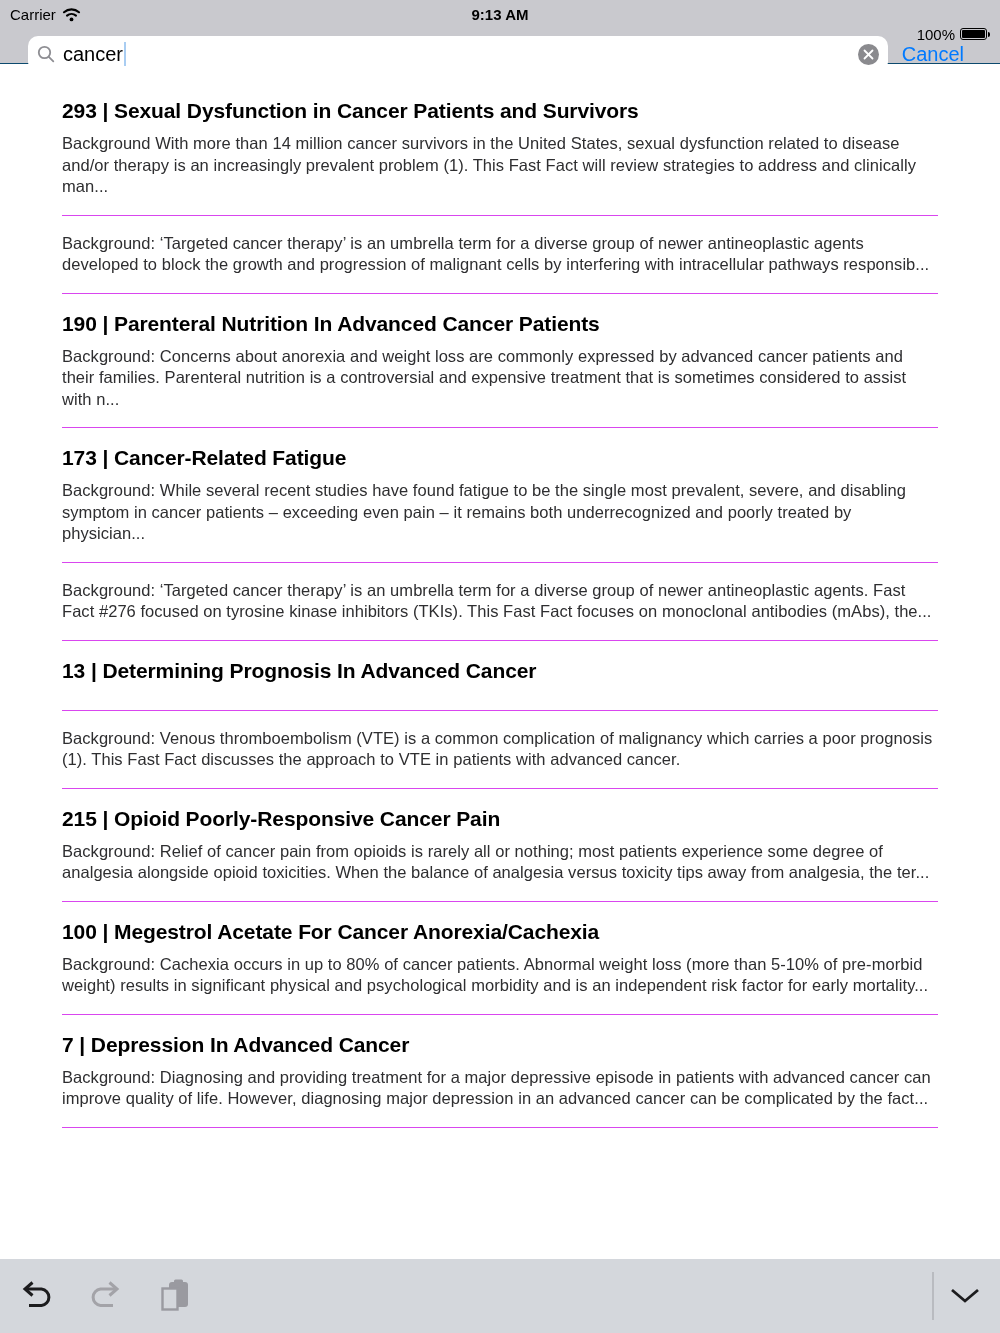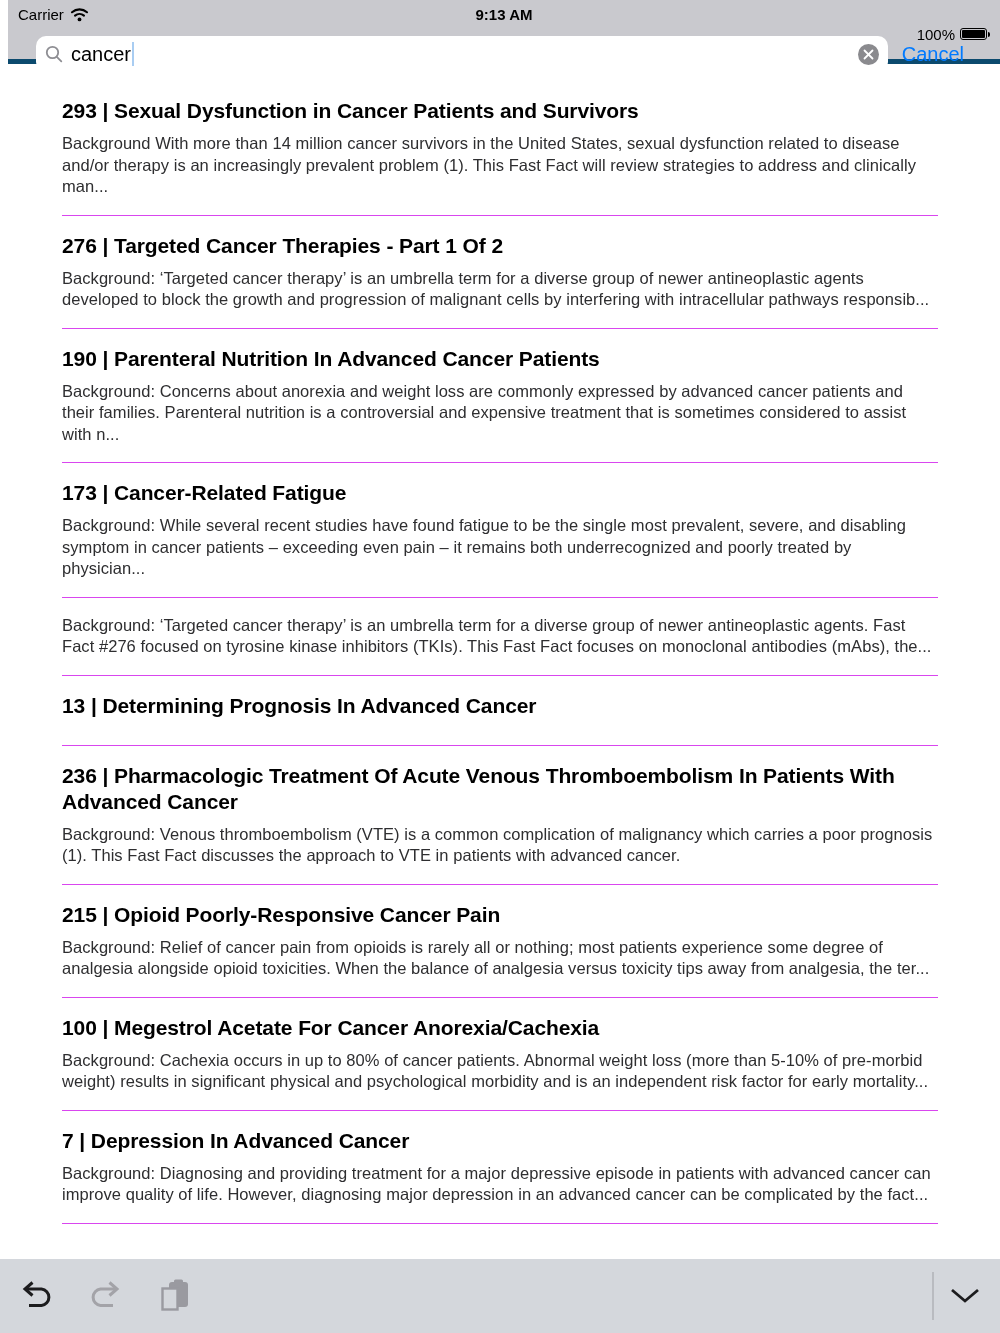--- a/index.html
+++ b/index.html
@@ -3,22 +3,22 @@
 <meta charset="utf-8">
 <style>
   * { margin:0; padding:0; box-sizing:border-box; }
   html,body { width:1000px; height:1333px; }
   body {
     font-family: "Liberation Sans", "DejaVu Sans", sans-serif;
     background:#ffffff; color:#000; position:relative; overflow:hidden;
   }
   
   .header {
-    position:absolute; top:0; left:8px; right:0; height:64px;
-    background:#c9c9ce; border-bottom:5px solid #0c4a6e; z-index:5;
+    position:absolute; top:0; left:0; right:0; height:64px;
+    background:#c9c9ce; border-bottom:1px solid #0c4a6e; z-index:5;
   }
   .statusbar {
     height:28px; display:flex; align-items:center; padding:0 10px;
     font-size:15px; color:#000; position:relative;
   }
   .sb-left { display:flex; align-items:center; gap:6px; }
   .sb-time {
     position:absolute; left:0; right:0; text-align:center;
     font-weight:bold; font-size:15px; pointer-events:none;
   }
@@ -116,21 +116,20 @@
   </div>
 </div>
 
 <div class="list">
   <div class="row">
     <div class="title">293 | Sexual Dysfunction in Cancer Patients and Survivors</div>
     <div class="snippet">Background With more than 14 million cancer survivors in the United States, sexual dysfunction related to disease and/or therapy is an increasingly prevalent problem (1). This Fast Fact will review strategies to address and clinically man...</div>
   </div>
 
   <div class="row">
-    <div class="title">276 | Targeted Cancer Therapies - Part 1 Of 2</div>
     <div class="snippet">Background: ‘Targeted cancer therapy’ is an umbrella term for a diverse group of newer antineoplastic agents developed to block the growth and progression of malignant cells by interfering with intracellular pathways responsib...</div>
   </div>
 
   <div class="row">
     <div class="title">190 | Parenteral Nutrition In Advanced Cancer Patients</div>
     <div class="snippet">Background: Concerns about anorexia and weight loss are commonly expressed by advanced cancer patients and their families. Parenteral nutrition is a controversial and expensive treatment that is sometimes considered to assist with n...</div>
   </div>
 
   <div class="row">
     <div class="title">173 | Cancer-Related Fatigue</div>
@@ -139,21 +138,20 @@
 
   <div class="row">
     <div class="snippet">Background: ‘Targeted cancer therapy’ is an umbrella term for a diverse group of newer antineoplastic agents. Fast Fact #276 focused on tyrosine kinase inhibitors (TKIs). This Fast Fact focuses on monoclonal antibodies (mAbs), the...</div>
   </div>
 
   <div class="row">
     <div class="title">13 | Determining Prognosis In Advanced Cancer</div>
   </div>
 
   <div class="row">
-    <div class="title">236 | Pharmacologic Treatment Of Acute Venous Thromboembolism In Patients With Advanced Cancer</div>
     <div class="snippet">Background: Venous thromboembolism (VTE) is a common complication of malignancy which carries a poor prognosis (1). This Fast Fact discusses the approach to VTE in patients with advanced cancer.</div>
   </div>
 
   <div class="row">
     <div class="title">215 | Opioid Poorly-Responsive Cancer Pain</div>
     <div class="snippet">Background: Relief of cancer pain from opioids is rarely all or nothing; most patients experience some degree of analgesia alongside opioid toxicities. When the balance of analgesia versus toxicity tips away from analgesia, the ter...</div>
   </div>
 
   <div class="row">
     <div class="title">100 | Megestrol Acetate For Cancer Anorexia/Cachexia</div>

